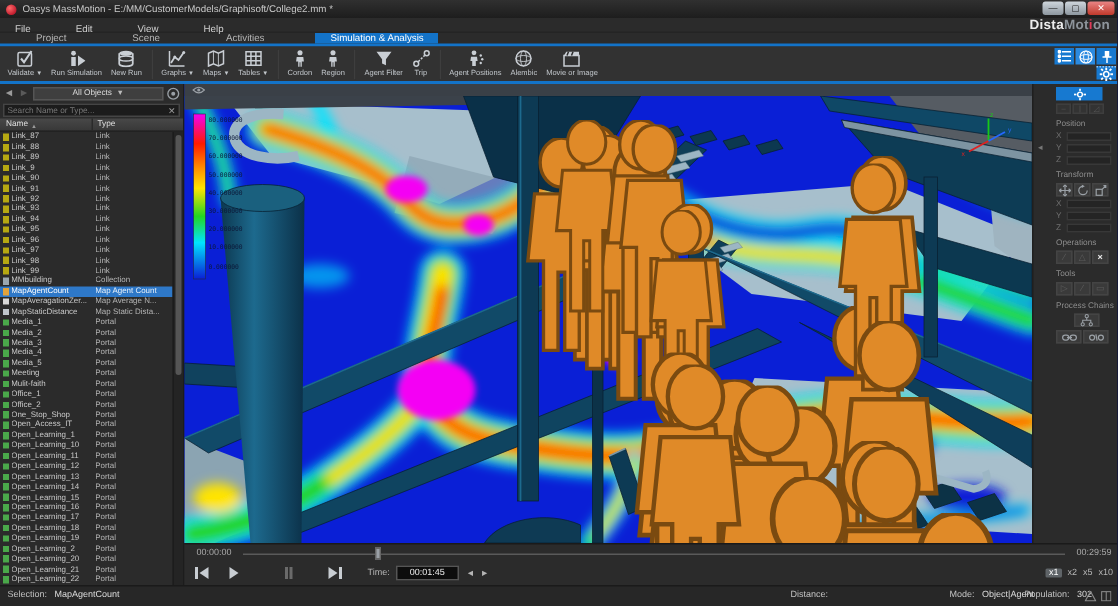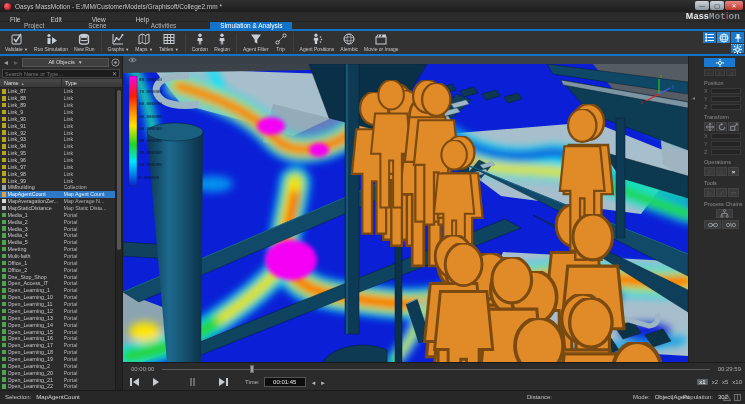--- a/index.html
+++ b/index.html
@@ -11,21 +11,21 @@
   .appicon { width:7px; height:7px; border-radius:50%; background:radial-gradient(circle at 35% 35%, #ff6a6a, #c21d2f 70%); margin-right:4px; flex:none; }
   .titletext { font-size:6.5px; color:#c8c8c8; white-space:nowrap; }
   .winbtns { position:absolute; right:2px; top:1px; display:flex; gap:1px; }
   .winbtn { width:14px; height:9px; background:linear-gradient(#cfd6dc,#8d979f); border-radius:2px; font-size:6px; color:#222; display:flex; align-items:center; justify-content:center; line-height:1; }
   .winbtn.close { width:18px; background:linear-gradient(#e98585,#c0392b); color:#fff; }
 
   
   .menubar { height:10px; background:#2b2b2b; display:flex; align-items:center; padding-left:6px; position:relative; border-bottom:1px solid #242424; }
   .menubar .mitem { font-size:6.5px; color:#cfcfcf; padding:0 4px; margin-right:22px; }
   .logo { position:absolute; right:5px; top:-1px; font-size:9px; font-weight:bold; letter-spacing:.2px; }
-  .logo .l1 { color:#ededed; } .logo .l2 { color:#8d949b;font-family:Liberation Mono, monospace; } .logo .li { color:#e03c5a; } .logo .l3 { color:#8d949b; }
+  .logo .l1 { color:#ededed; } .logo .l2 { color:#8d949b; } .logo .li { color:#e03c5a; } .logo .l3 { color:#8d949b; }
 
   
   .tabbar { height:9px; background:#2b2b2b; display:flex; align-items:stretch; padding-left:14px; border-bottom:2px solid #1373c8; }
   .tab { font-size:6.5px; color:#b5b5b5; display:flex; align-items:center; padding:0 10px; margin-right:24px; }
   .tab.active { background:#1373c8; color:#fff; margin-right:0; }
 
   
   .toolbar { height:25px; background:#323232; border-bottom:2px solid #1373c8; display:flex; align-items:center; padding-left:2px; position:relative; }
   .tgroup { display:flex; height:100%; align-items:center; }
   .titem { display:flex; flex-direction:column; align-items:center; justify-content:center; padding:0 3px; height:100%; }
@@ -129,21 +129,21 @@
     <div class="winbtns">
       <div class="winbtn">—</div>
       <div class="winbtn">▢</div>
       <div class="winbtn close">✕</div>
     </div>
   </div>
 
   <div class="menubar">
     <span id="menuItems"><span class="mitem">File</span><span class="mitem">Edit</span><span class="mitem">View</span><span class="mitem">Help</span></span>
     <div class="logo">
-      <span class="l1">Mass</span><span class="l2">Mot</span><span class="li">i</span><span class="l3">on</span>
+      <span class="l1">Dista</span><span class="l2">Mot</span><span class="li">i</span><span class="l3">on</span>
     </div>
   </div>
 
   <div class="tabbar" id="tabBar">
       <div class="tab">Project</div>
       <div class="tab">Scene</div>
       <div class="tab">Activities</div>
       <div class="tab active">Simulation &amp; Analysis</div>
     </div>
 

